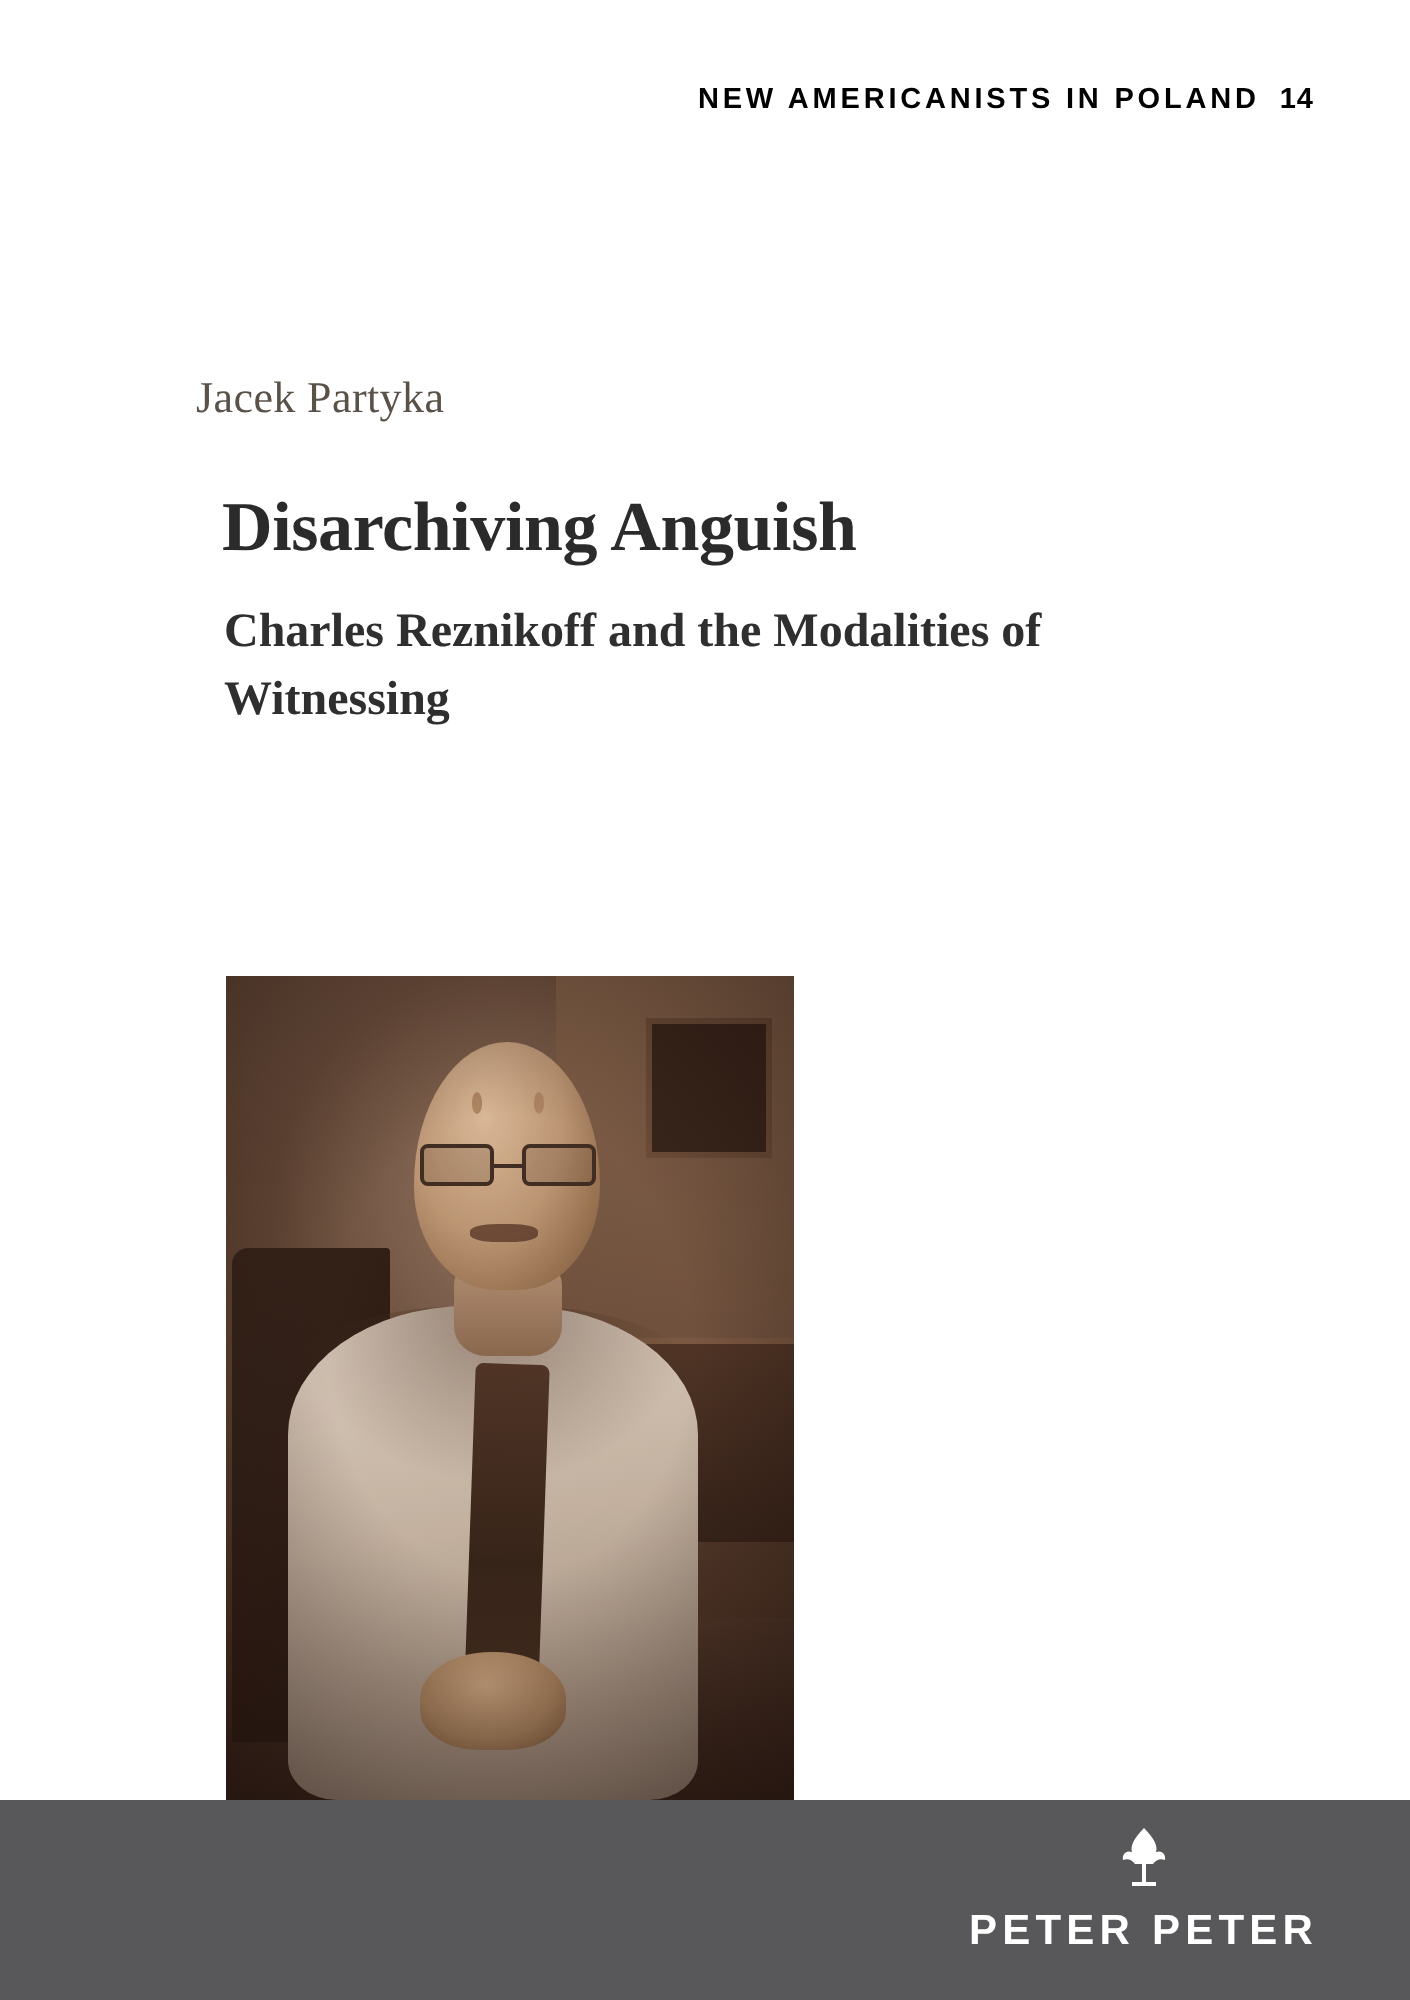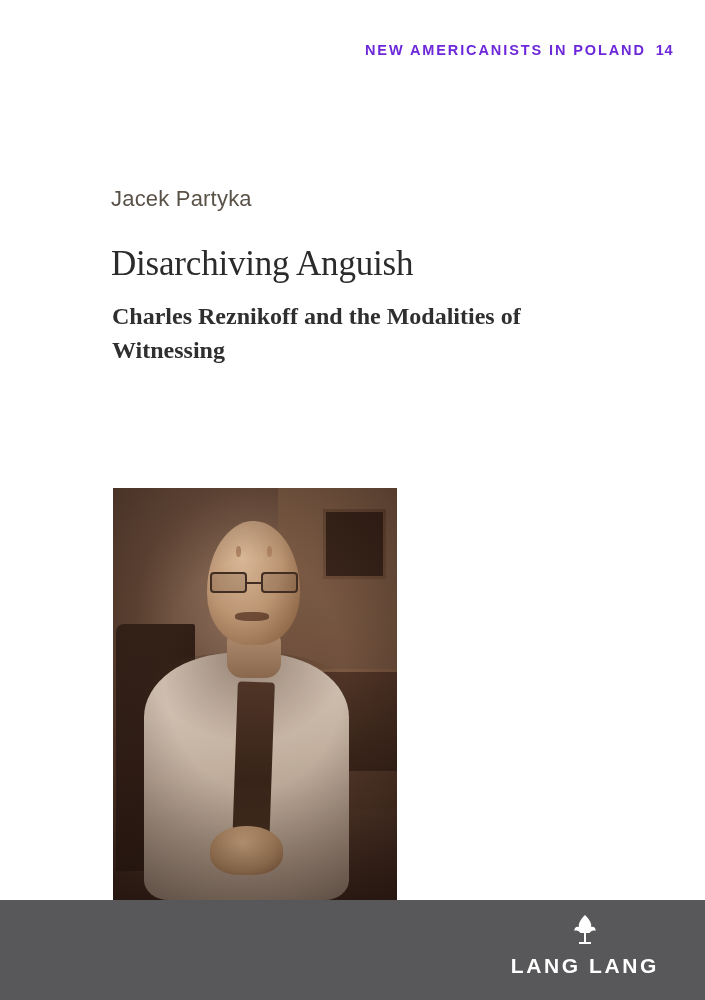--- a/index.html
+++ b/index.html
@@ -18,51 +18,51 @@
   .cover {
     position: absolute;
     inset: 0;
     background: #ffffff;
   }
 
   
   .series-line {
     position: absolute;
     top: 42px;
-    right: 32px;
+    right: 48px;
     font-family: "Liberation Sans", sans-serif;
     font-size: 14.5px;
     letter-spacing: 1.9px;
-    color: #6d28d9;
+    color: #000000;
     font-weight: 600;
     white-space: nowrap;
   }
   .series-line .series-number {
     margin-left: 10px;
     letter-spacing: 0.5px;
   }
 
   
   .author {
     position: absolute;
-    left: 111px;
+    left: 98px;
     top: 186px;
-    font-family: Liberation Sans, sans-serif;
+    font-family: Liberation Serif, serif;
     font-size: 22px;
     color: #5a5248;
     letter-spacing: 0.2px;
   }
 
   
   .title {
     position: absolute;
     left: 111px;
     top: 244px;
     font-family: "Liberation Serif", serif;
-    font-weight: normal;
+    font-weight: bold;
     font-size: 35px;
     color: #2b2b2b;
     letter-spacing: -0.2px;
   }
 
   
   .subtitle {
     position: absolute;
     left: 112px;
     top: 299px;
@@ -331,17 +331,17 @@
   </div>
 
   <div class="bottom-bar">
     <div class="publisher">
       <span class="publisher-mark">
         <svg width="30" height="32" viewBox="0 0 30 32" aria-hidden="true">
           <path d="M15 2 C10 7, 8 11, 9 14 C6 13, 4 15, 4.5 18 C7 17, 9 18, 10.5 20 L14 20 L14 29 L16 29 L16 20 L19.5 20 C21 18, 23 17, 25.5 18 C26 15, 24 13, 21 14 C22 11, 20 7, 15 2 Z" fill="#ffffff"></path>
           <rect x="9" y="29" width="12" height="2" fill="#ffffff"></rect>
         </svg>
       </span>
-      <span class="publisher-name">LANG LANG</span>
+      <span class="publisher-name">PETER PETER</span>
     </div>
   </div>
 
 </div>
 
 </body></html>

